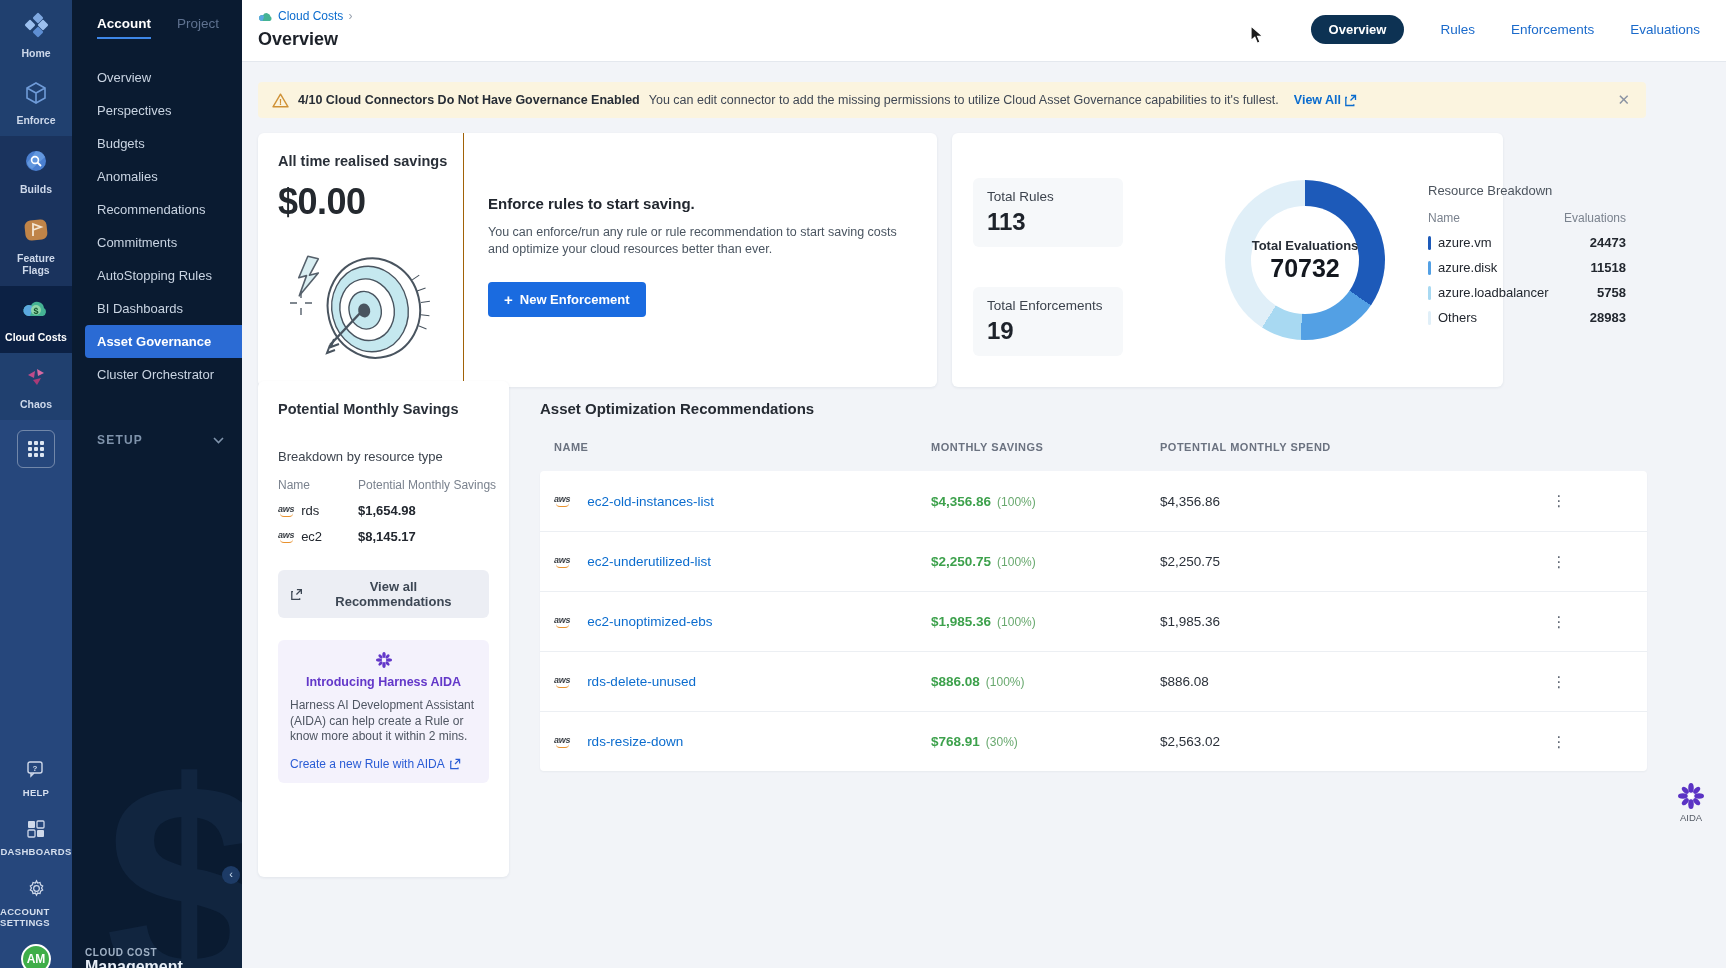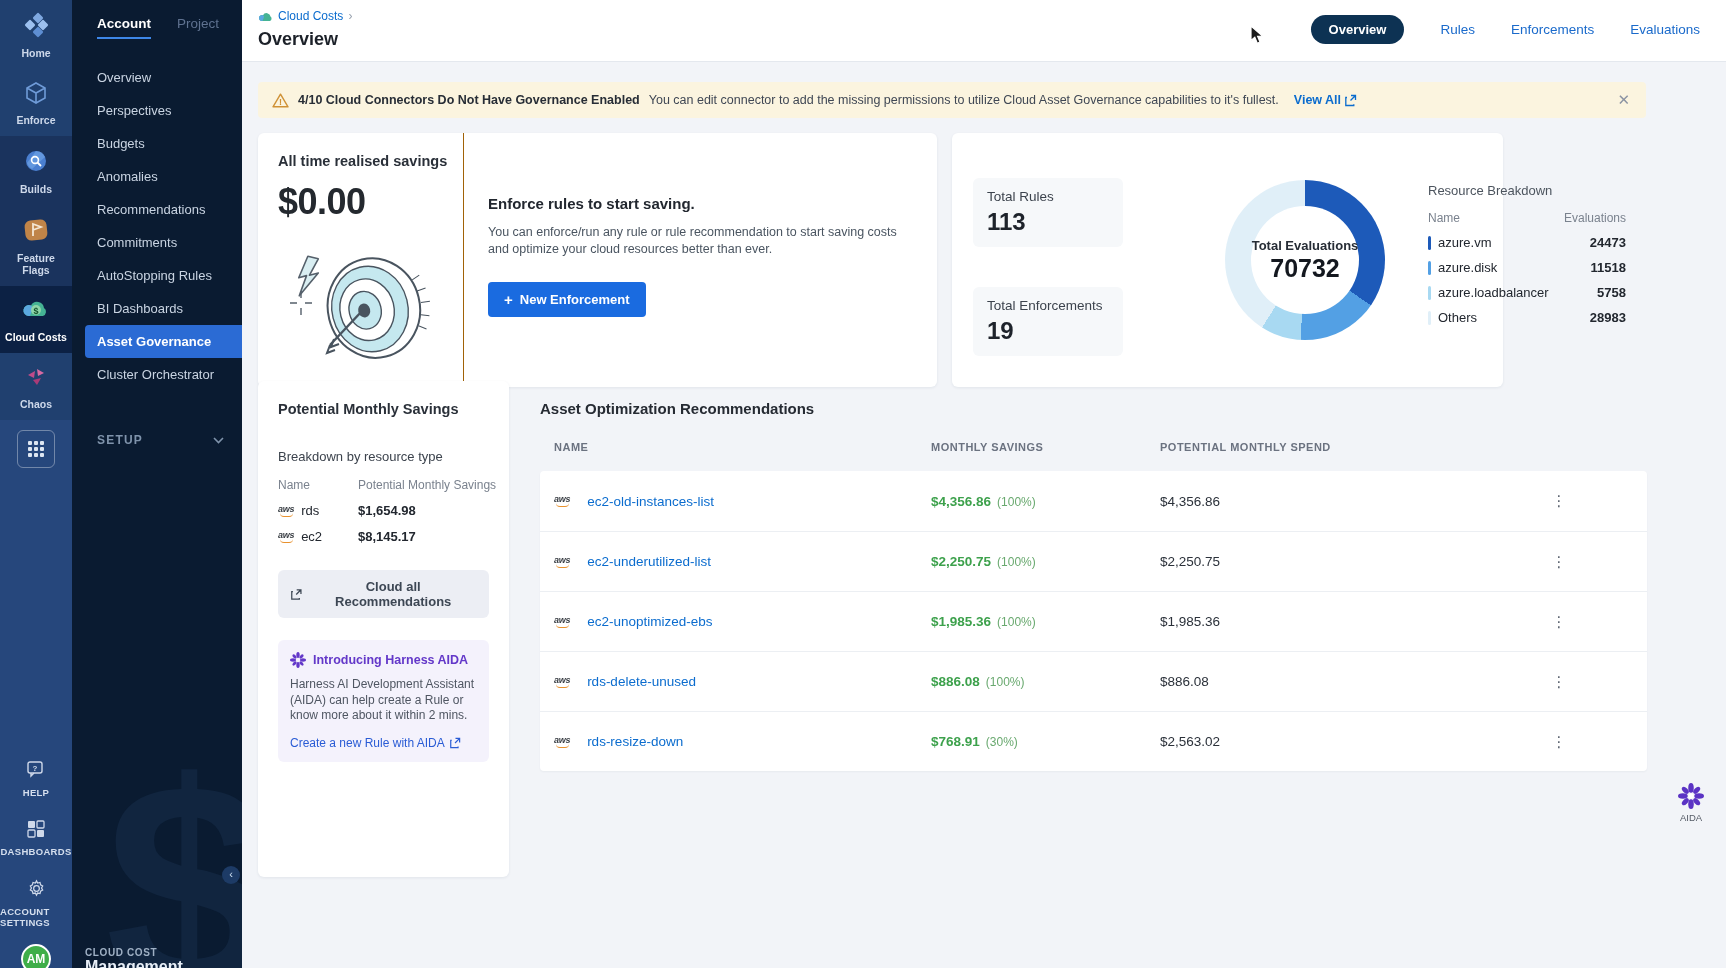--- a/index.html
+++ b/index.html
@@ -91,21 +91,21 @@
   .sub-title { margin-top:32px; font-size:13px; color:#3c434d; }
   .ps-head { display:grid; grid-template-columns:80px auto; margin-top:14px; font-size:12px; color:#7a828e; }
   .ps-row { display:grid; grid-template-columns:80px auto; margin-top:11px; align-items:center; font-size:13px; color:#22272f; }
   .ps-row .money { font-weight:bold; }
   .awschip { display:inline-flex; flex-direction:column; align-items:center; margin-right:7px; line-height:8px; vertical-align:middle; }
   .awschip b { font-size:9px; font-style:italic; color:#3a3f45; letter-spacing:-.3px; }
   .awschip i { display:block; width:13px; height:4px; border:solid #e8912d; border-width:0 0 1.6px 0; border-radius:0 0 8px 8px; }
   .nm { display:flex; align-items:center; }
   .btn-ghost { margin-top:26px; display:inline-flex; align-items:center; gap:8px; background:#eceef4; border:none; border-radius:6px; padding:9px 13px; font-size:13px; font-weight:bold; color:#3d4754; cursor:pointer; }
   .aida-box { margin-top:22px; background:#f4f2fc; border-radius:6px; padding:12px; width:211px; }
-  .aida-title { display:flex; align-items:center; gap:7px; font-size:12.5px; font-weight:bold; color:#6338c9; }
+  .aida-title { display:flex; align-items:center; gap:7px; font-size:12.5px; font-weight:bold; color:#6338c9;flex-direction:column; }
   .aida-body { margin-top:9px; font-size:12px; line-height:15.5px; color:#4f5662; }
   .aida-link { margin-top:12px; font-size:12px; color:#2a5cd5; display:flex; align-items:center; gap:5px; cursor:pointer; }
 
   .reco { position:absolute; left:298px; top:400px; width:1107px; }
   .reco-title { font-size:15px; font-weight:bold; color:#262b33; }
   .reco-head { display:grid; grid-template-columns:377px 229px 389px 1fr; margin-top:24px; padding-left:14px; font-size:11px; font-weight:bold; letter-spacing:.5px; color:#6b7280; }
   .reco-rows { margin-top:18px; background:#fff; border-radius:4px; box-shadow:0 1px 2px rgba(30,50,80,.05); }
   .reco-row { display:grid; grid-template-columns:377px 229px 389px 1fr; align-items:center; height:60px; padding-left:14px; border-top:1px solid #eceff3; }
   .reco-row:first-child { border-top:none; }
   .reco-row .name { display:flex; align-items:center; gap:10px; font-size:13.5px; color:#0b6cce; }
@@ -419,21 +419,21 @@
               <i></i>
             </span>
             <span>ec2</span>
           </span>
         <span class="money">$8,145.17</span>
       </div>
       <button class="btn-ghost">
         <svg width="12" height="13" viewBox="0 0 12 13" style="color:#3d4754">
             <use href="#ext-ic"></use>
           </svg>
-        <span>Cloud all Recommendations</span>
+        <span>View all Recommendations</span>
       </button>
       <div class="aida-box">
         <div class="aida-title">
           <svg width="16" height="16" viewBox="0 0 16 16">
               <g fill="#6338c9">
                 <ellipse cx="8" cy="3" rx="1.7" ry="3"></ellipse>
                 <ellipse cx="8" cy="13" rx="1.7" ry="3"></ellipse>
                 <ellipse cx="3" cy="8" rx="3" ry="1.7"></ellipse>
                 <ellipse cx="13" cy="8" rx="3" ry="1.7"></ellipse>
                 <ellipse cx="4.5" cy="4.5" rx="1.5" ry="2.6" transform="rotate(-45 4.5 4.5)"></ellipse>

